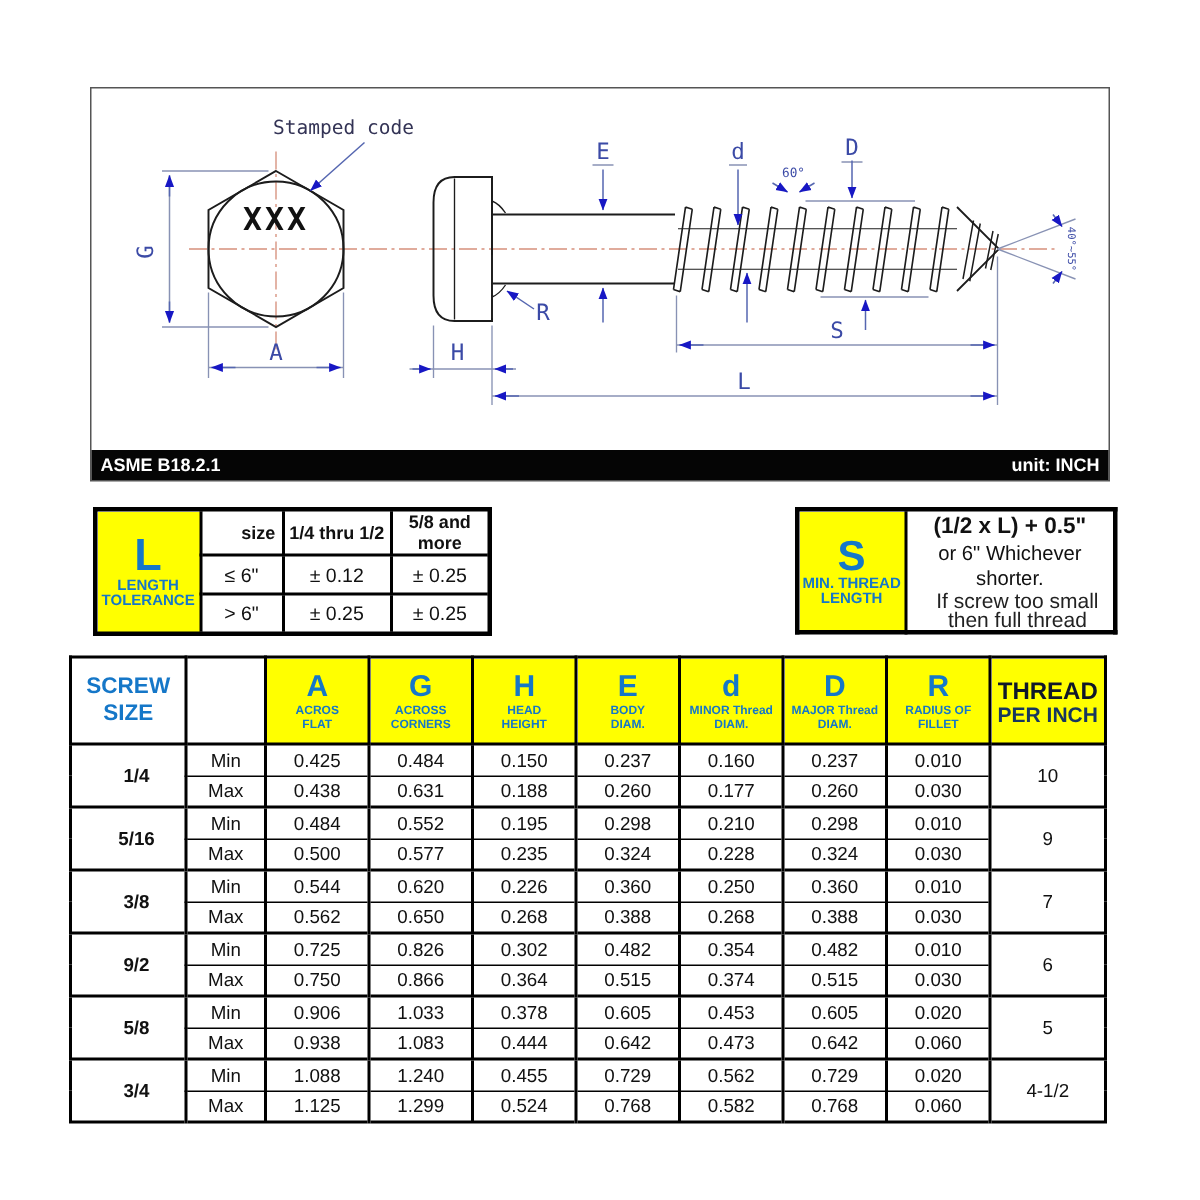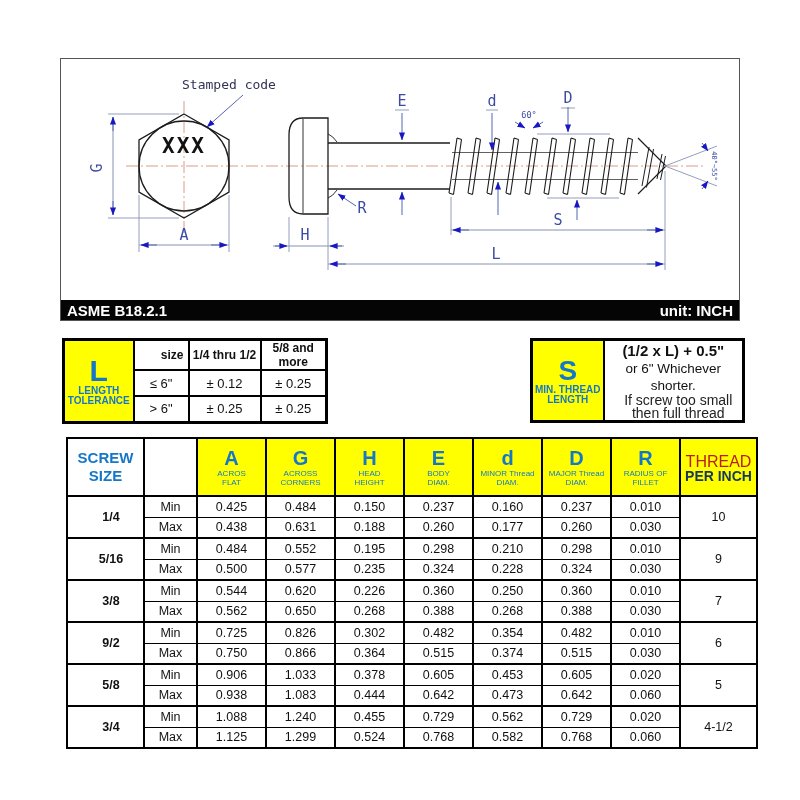--- a/index.html
+++ b/index.html
@@ -5,21 +5,21 @@
   html,body{margin:0;padding:0;background:#ffffff;}
   .sheet{position:relative;width:800px;height:800px;background:#fff;overflow:hidden;
          font-family:"Liberation Sans", sans-serif;color:#111;}
 
   
   .fig-frame{position:absolute;left:60px;top:58px;width:680px;height:263px;
              border:1px solid #555;box-sizing:border-box;background:#fff;}
   .fig-svg{position:absolute;left:0;top:0;}
   .fig-bar{position:absolute;left:0;bottom:0;width:100%;height:20px;background:#050505;
            display:flex;justify-content:space-between;align-items:center;box-sizing:border-box;
-           padding:0 6px;color:#fff;font-size:15px;font-weight:bold;}
+           padding:0 6px;color:#fff;font-size:12px;font-weight:bold;}
 
   
   table{border-collapse:collapse;table-layout:fixed;background:#fff;}
   td,th{box-sizing:border-box;text-align:center;vertical-align:middle;padding:0;overflow:hidden;}
 
   
   .ltable{position:absolute;left:62px;top:338px;width:263px;border:3px solid #000;}
   .ltable td,.ltable th{border:2px solid #000;font-size:13px;}
   .ltable tr{height:26px;}
   .keycell{background:#ffff00;}
@@ -30,30 +30,30 @@
 
   
   .stable{position:absolute;left:530px;top:338px;width:212px;height:80px;border:3px solid #000;}
   .stable td{border:2px solid #000;}
   .s-letter{font-size:28px;font-weight:bold;color:#1577c8;line-height:28px;}
   .s-line1{font-size:15px;font-weight:bold;line-height:19px;}
   .s-line2{font-size:13.5px;line-height:17px;}
   .s-line3{font-size:14px;line-height:13px;color:#222;margin-left:10px;}
 
   
-  .mtable{position:absolute;left:66px;top:437px;width:690px;border:2px solid #000;}
+  .mtable{position:absolute;left:46px;top:437px;width:690px;border:2px solid #000;}
   .mtable th{border:2px solid #000;height:58px;}
   .mtable td{border:2px solid #000;border-top:1px solid #000;border-bottom:1px solid #000;
              height:21px;font-size:12.5px;}
   .mtable tr.row-min td{border-top:2px solid #000;}
   .corner-t{font-size:15px;font-weight:bold;color:#1577c8;line-height:18px;}
   .colcell{background:#ffff00;}
   .col-letter{font-size:20px;font-weight:bold;color:#1577c8;line-height:21px;}
-  .col-sub{font-size:8px;font-weight:normal;color:#1577c8;line-height:9px;}
-  .thread-t{font-size:16px;font-weight:normal;color:#b91c1c;line-height:18px;}
+  .col-sub{font-size:8px;font-weight:bold;color:#1577c8;line-height:9px;}
+  .thread-t{font-size:16px;font-weight:bold;color:#0f172a;line-height:18px;}
   .thread-s{font-size:14px;font-weight:bold;color:#17375e;line-height:10px;}
   .size-cell{font-size:15px;font-weight:bold;padding-left:11px;}
   .minmax-cell{font-size:11px;margin-top:48px;}
 </style>
 </head>
 <body>
 
 <div class="sheet">
 
   <div class="fig-frame">

